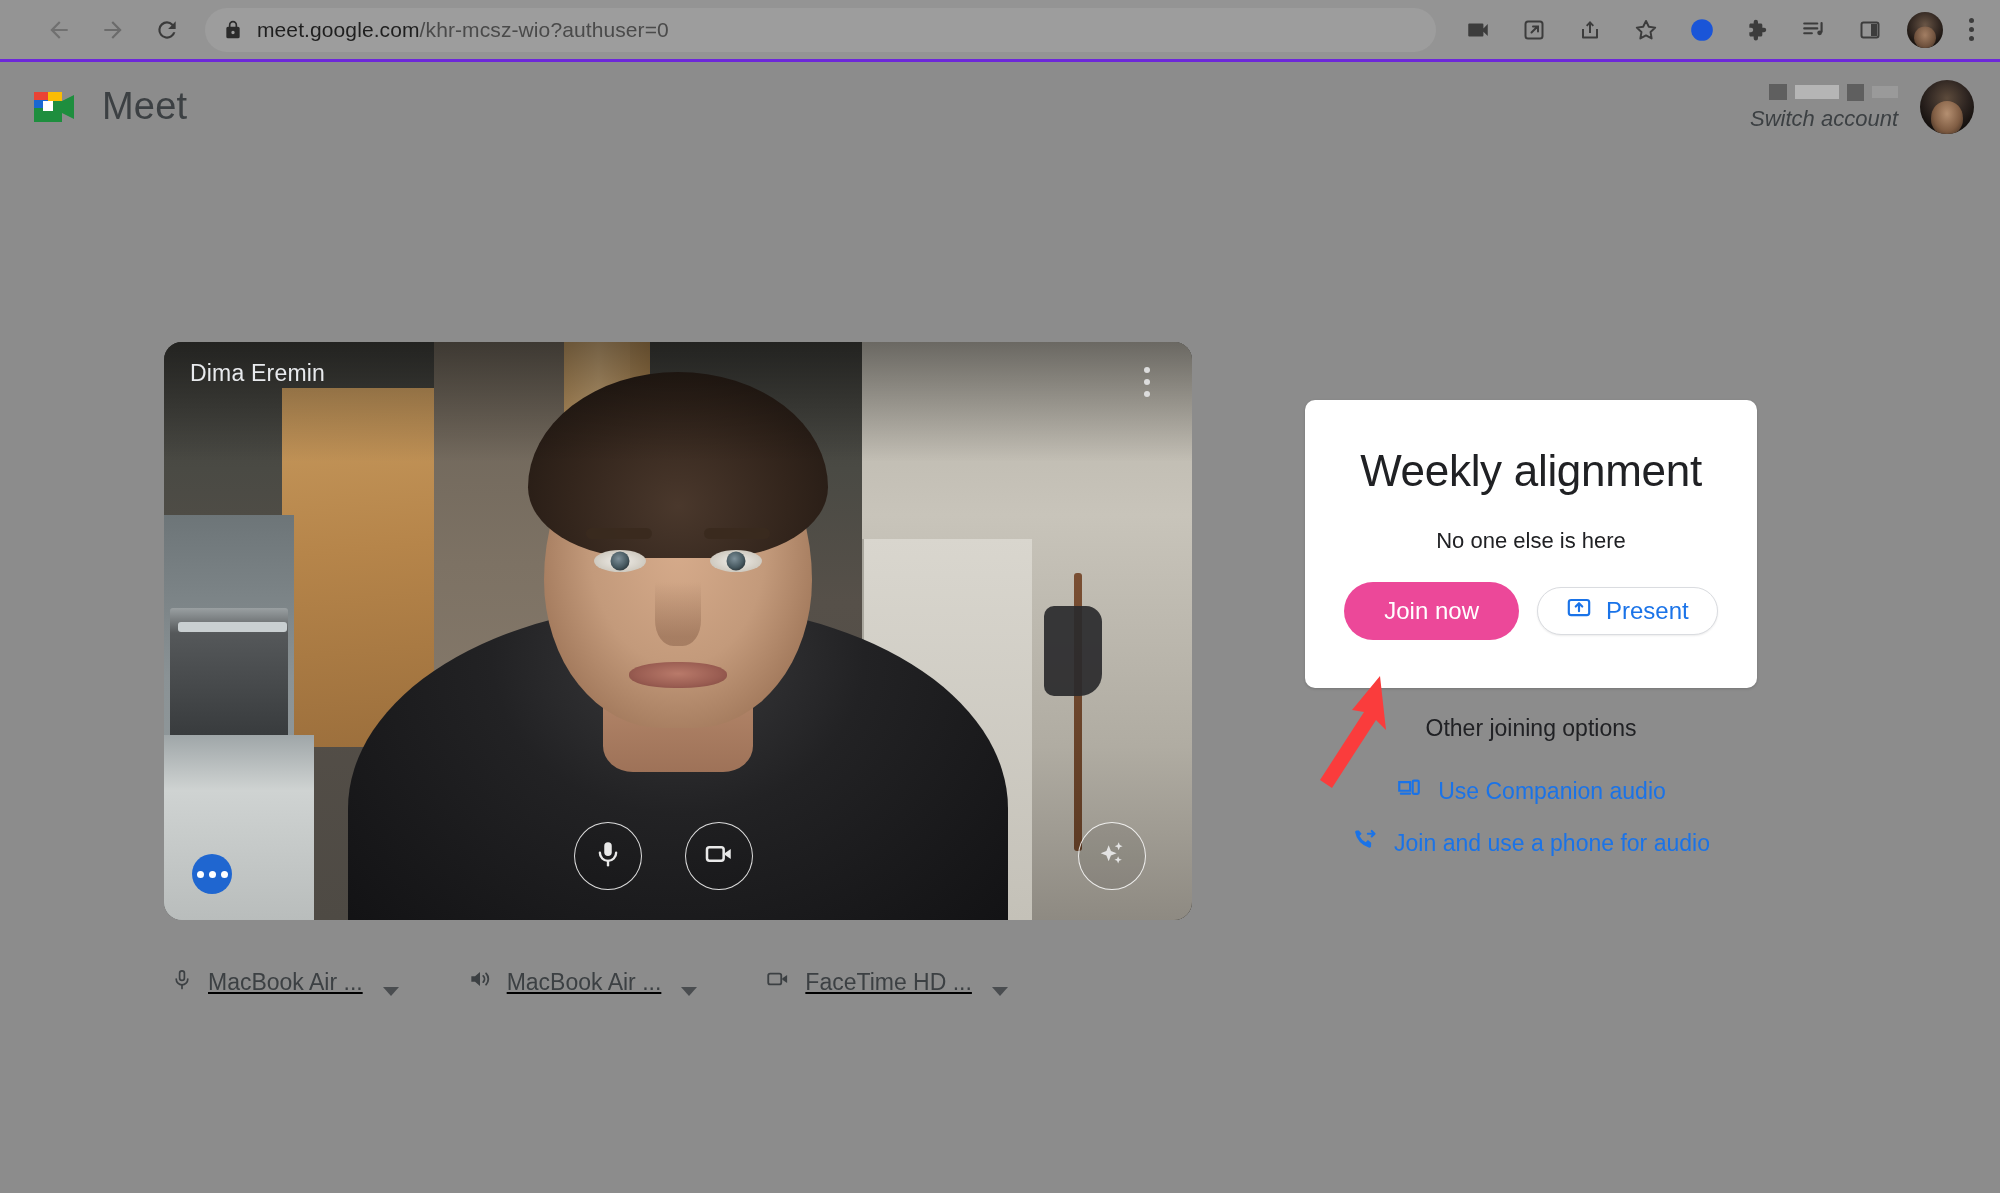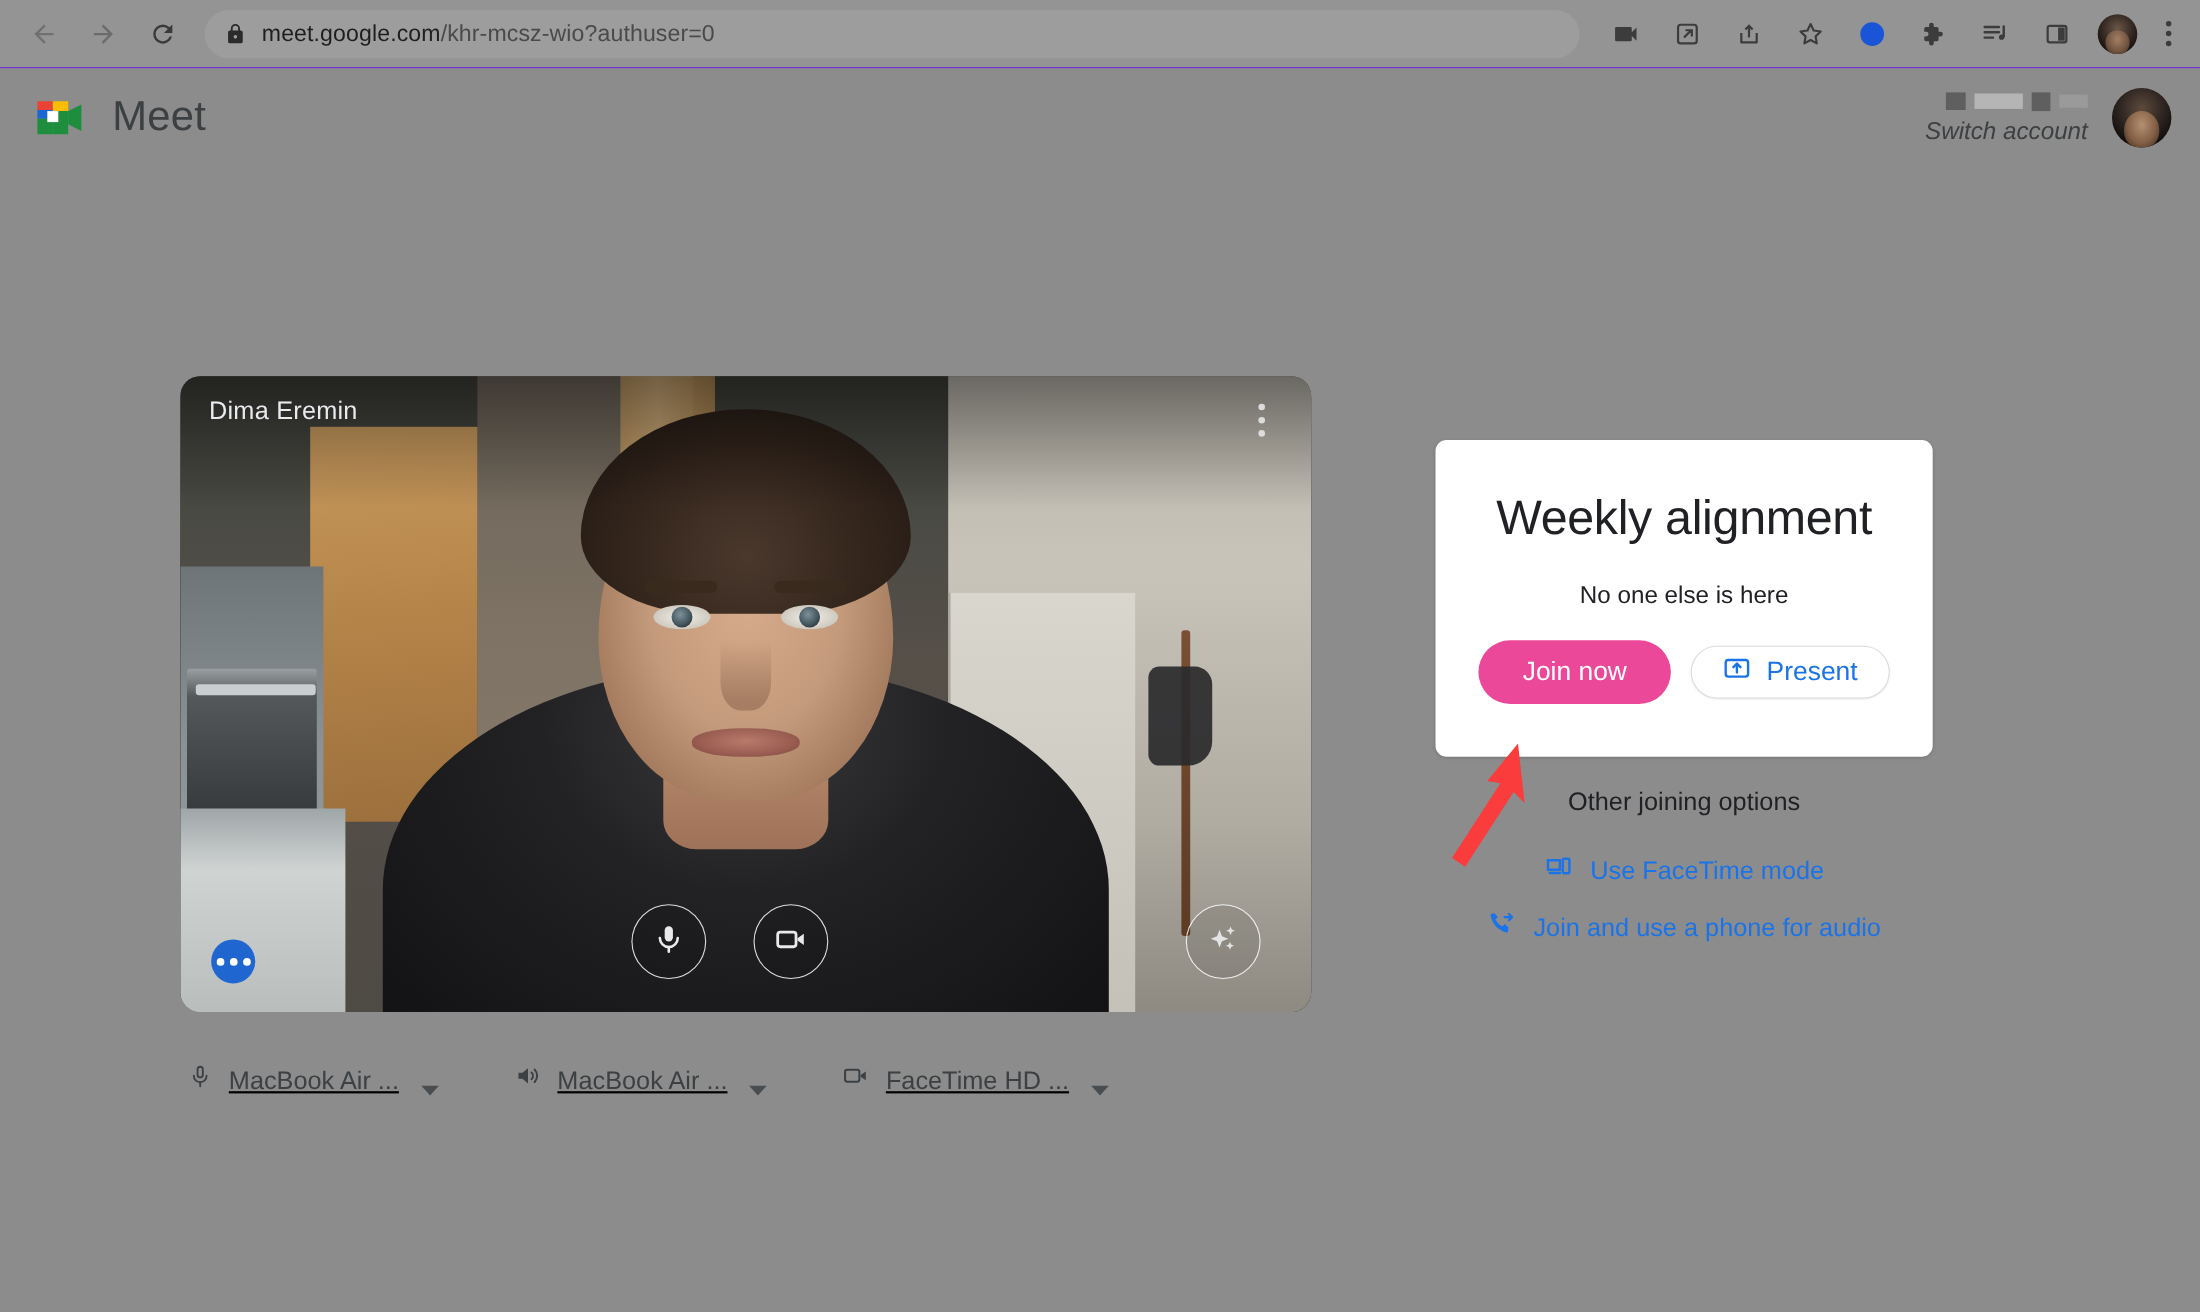--- a/index.html
+++ b/index.html
@@ -9,21 +9,22 @@
     background: #8c8c8c;
     overflow: hidden;
   }
   #root { position: relative; width: 2000px; height: 1193px; background: #8c8c8c; }
 
   
   .browser-bar {
     position: absolute; top: 0; left: 0; width: 2000px; height: 62px;
     background: #949494;
     display: flex; align-items: center;
-    border-bottom: 1px solid #6d28d9;
+    border-bottom: 3px solid #6d28d9;
+    padding-left: 19px;
   }
   .nav-btn {
     width: 44px; height: 44px; margin-left: 10px;
     display: flex; align-items: center; justify-content: center;
     border-radius: 50%; flex: none;
   }
   .nav-btn:first-child { margin-left: 18px; }
   .nav-btn svg { display: block; }
 
   .omnibox {
@@ -556,21 +557,21 @@
   <div class="other-options-title">Other joining options</div>
 
   <a class="opt-link opt-companion" href="#">
     <span>
       <svg width="26" height="26" viewBox="0 0 24 24">
         <path d="M3 6.5h10v8H3z" fill="none" stroke="#1a73e8" stroke-width="2"></path>
         <path d="M4.5 17.2h8.5" stroke="#1a73e8" stroke-width="2" stroke-linecap="round"></path>
         <rect x="15.4" y="5.2" width="5.6" height="12.2" rx="1.2" fill="none" stroke="#1a73e8" stroke-width="2"></rect>
       </svg>
     </span>
-    <span>Use FaceTime mode</span>
+    <span>Use Companion audio</span>
   </a>
 
   <a class="opt-link opt-phone" href="#">
     <span>
       <svg width="26" height="26" viewBox="0 0 24 24">
         <path d="M6.3 3.2l2.6 3-2 2a13 13 0 0 0 5.8 5.8l2-2 3 2.6-.1 3c0 .9-.8 1.6-1.7 1.5A17.6 17.6 0 0 1 2.9 4.9c-.1-.9.6-1.7 1.5-1.7z" fill="#1a73e8"></path>
         <path d="M14.6 6.2h6M18.2 3.6l2.6 2.6-2.6 2.6" fill="none" stroke="#1a73e8" stroke-width="1.9" stroke-linecap="round" stroke-linejoin="round"></path>
       </svg>
     </span>
     <span>Join and use a phone for audio</span>

